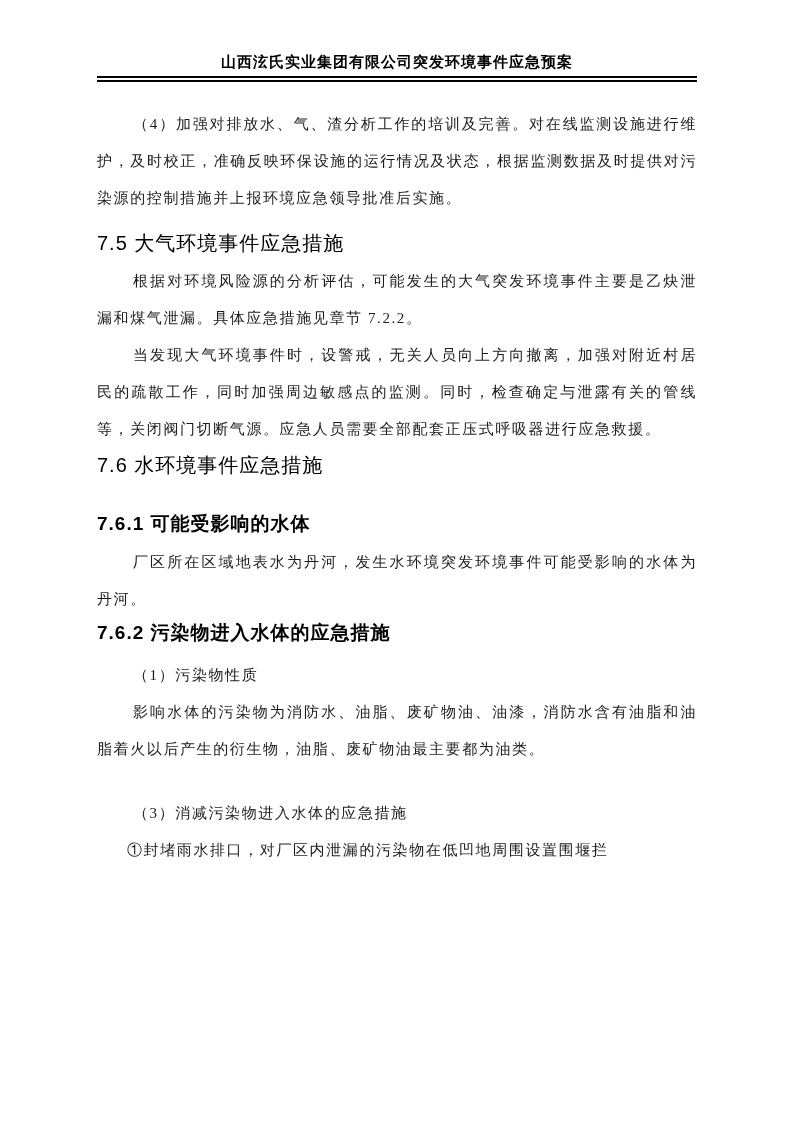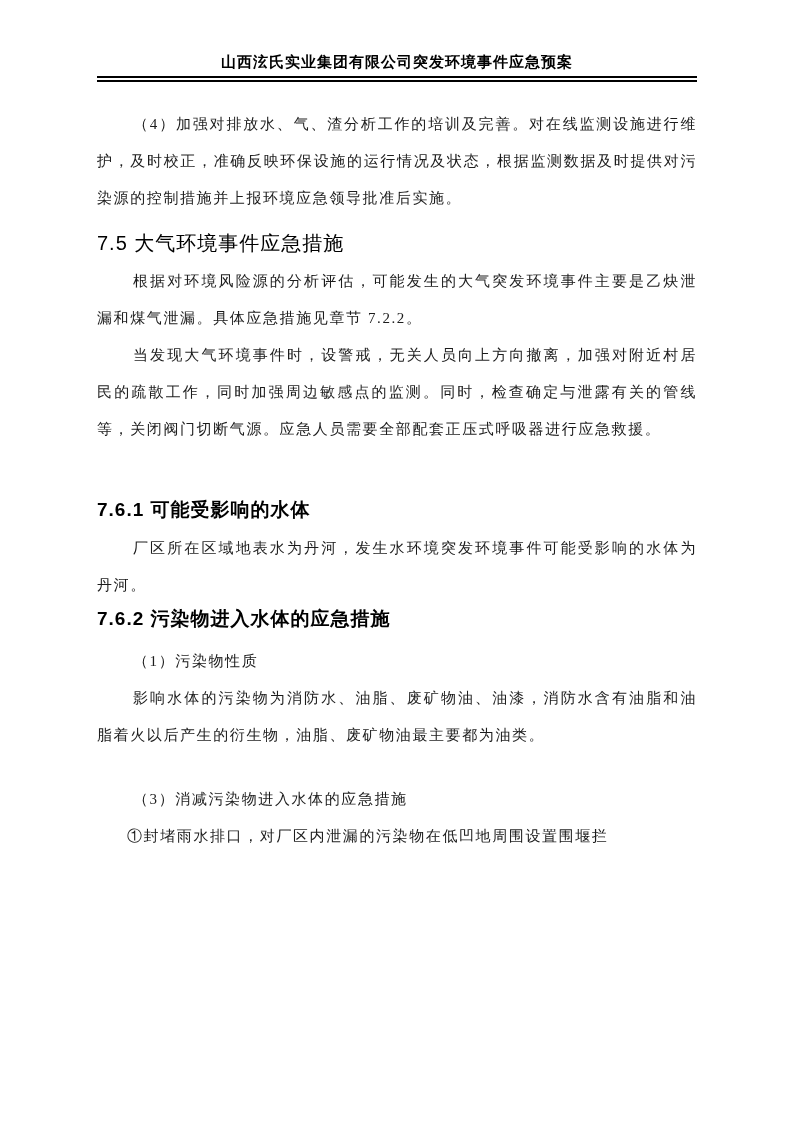--- a/index.html
+++ b/index.html
@@ -57,21 +57,21 @@
     color: #000000;
     text-indent: 0;
   }
   
   #p4      { margin-top: 24px; }
   #p5      { margin-top: 2px; }
   #h7-5    { margin-top: 12px; margin-bottom: 6px; }
   #p-atm1  { margin-bottom: 0; }
   #p-atm2  { margin-bottom: 0; }
   #h7-6    { margin-top: 3px; }
-  #h7-6-1  { margin-top: 49px; margin-bottom: 7px; }
+  #h7-6-1  { margin-top: 32px; margin-bottom: 7px; }
   #p-water1{ margin-bottom: 0; }
   #h7-6-2  { margin-top: 2px; margin-bottom: 11px; }
   #p-w1    { margin-bottom: 0; }
   #p-w2    { margin-bottom: 0; }
   #p-w3    { margin-top: 27px; margin-bottom: 0; }
   #p-w4    { margin-bottom: 0; text-indent: 30px; }
   .footer {
     position: absolute;
     left: 0;
     right: 0;
@@ -93,20 +93,21 @@
 
   <p class="para" id="p4">（4）加强对排放水、气、渣分析工作的培训及完善。对在线监测设施进行维护，及时校正，准确反映环保设施的运行情况及状态，根据监测数据及时提供对污染源的控制措施并上报环境应急领导批准后实施。</p>
 
 
   <h2 class="h2" id="h7-5">7.5 大气环境事件应急措施</h2>
 
   <p class="para" id="p-atm1">根据对环境风险源的分析评估，可能发生的大气突发环境事件主要是乙炔泄漏和煤气泄漏。具体应急措施见章节 7.2.2。</p>
 
   <p class="para" id="p-atm2">当发现大气环境事件时，设警戒，无关人员向上方向撤离，加强对附近村居民的疏散工作，同时加强周边敏感点的监测。同时，检查确定与泄露有关的管线等，关闭阀门切断气源。应急人员需要全部配套正压式呼吸器进行应急救援。</p>
 
+  <h2 class="h2" id="h7-6">7.6 水环境事件应急措施</h2>
 
   <h3 class="h3" id="h7-6-1">7.6.1 可能受影响的水体</h3>
 
   <p class="para" id="p-water1">厂区所在区域地表水为丹河，发生水环境突发环境事件可能受影响的水体为丹河。</p>
 
   <h3 class="h3" id="h7-6-2">7.6.2 污染物进入水体的应急措施</h3>
 
   <p class="para" id="p-w1">（1）污染物性质</p>
 
   <p class="para" id="p-w2">影响水体的污染物为消防水、油脂、废矿物油、油漆，消防水含有油脂和油脂着火以后产生的衍生物，油脂、废矿物油最主要都为油类。</p>

